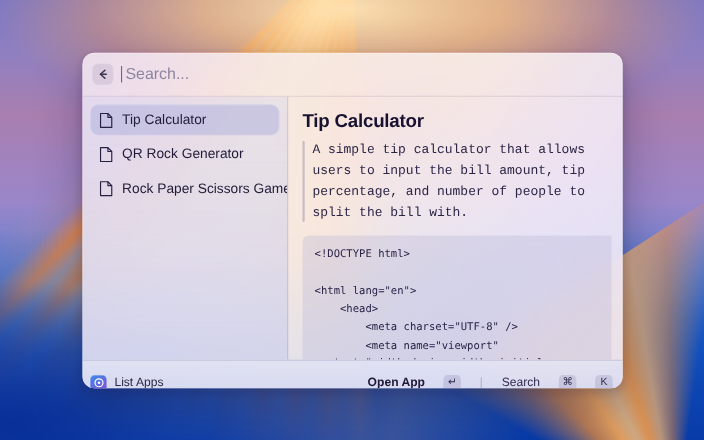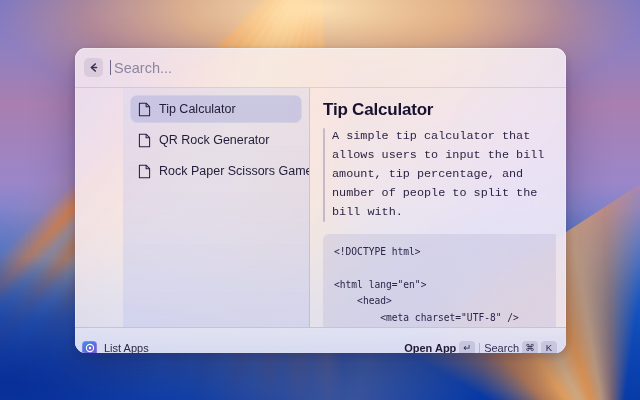--- a/index.html
+++ b/index.html
@@ -188,21 +188,20 @@
   #search-input::placeholder { color: #8d86a0; opacity: 1; }
 
   
   #body {
     position: relative;
     z-index: 2;
     flex: 1 1 auto;
     display: flex;
     min-height: 0;
     overflow: hidden;
-    padding-left: 48px;
   }
 
   #sidebar {
     width: 187px;
     flex: 0 0 187px;
     padding: 7px 7px 6px 7px;
     border-right: 0.7px solid rgba(120,110,150,0.22);
     background: linear-gradient(180deg,
       rgba(214,213,238,0.40) 0%,
       rgba(206,206,236,0.50) 55%,
@@ -307,21 +306,21 @@
     background: linear-gradient(145deg, #3f8de8 0%, #5a6fe0 45%, #8a4fd6 100%);
     display: flex; align-items: center; justify-content: center;
     box-shadow: inset 0 0 0 0.5px rgba(255,255,255,0.35);
     margin-right: 7px;
   }
   #app-name {
     font-size: 11px;
     color: #2e2846;
     flex: 1 1 auto;
   }
-  .foot-right { display: flex; align-items: center; gap: 3px; }
+  .foot-right { display: flex; align-items: center; gap: 17px; }
   #open-app-label { font-size: 11px; font-weight: bold; color: #201a38; }
   .key-cap {
     min-width: 16px; height: 15px;
     padding: 0 3px;
     border-radius: 4px;
     background: rgba(150,146,188,0.32);
     display: flex; align-items: center; justify-content: center;
     font-size: 9.5px;
     color: #2d2748;
     line-height: 1;

